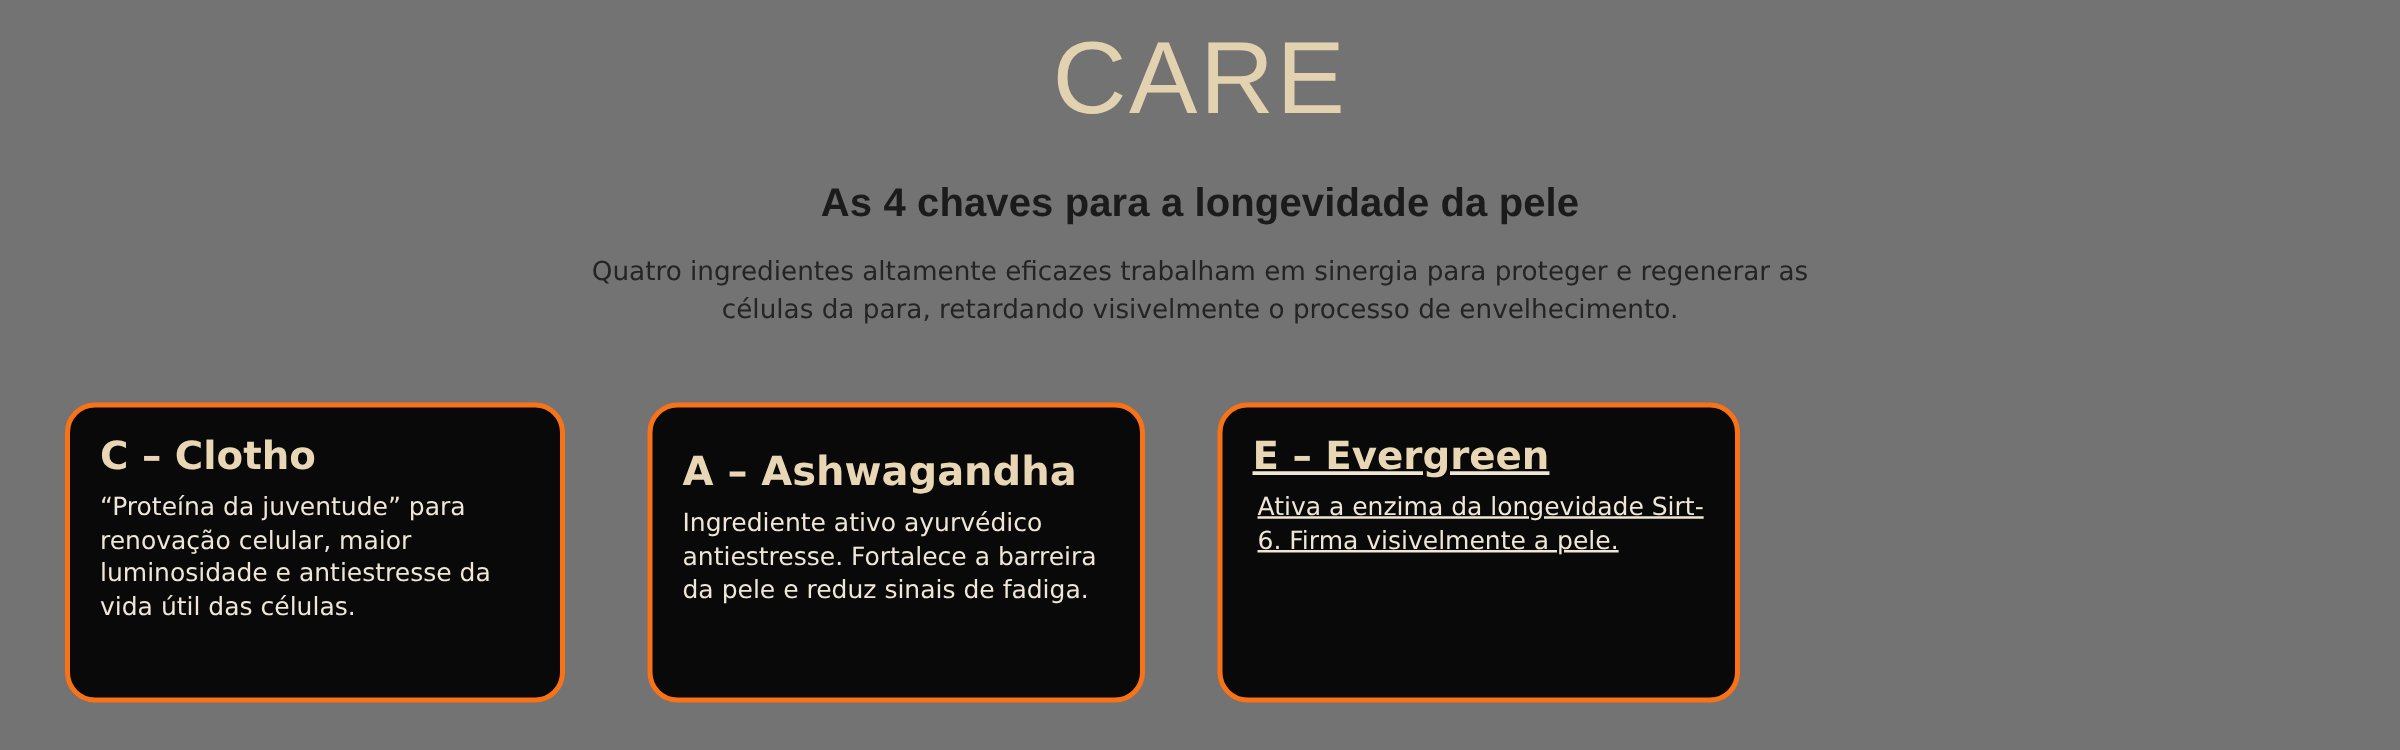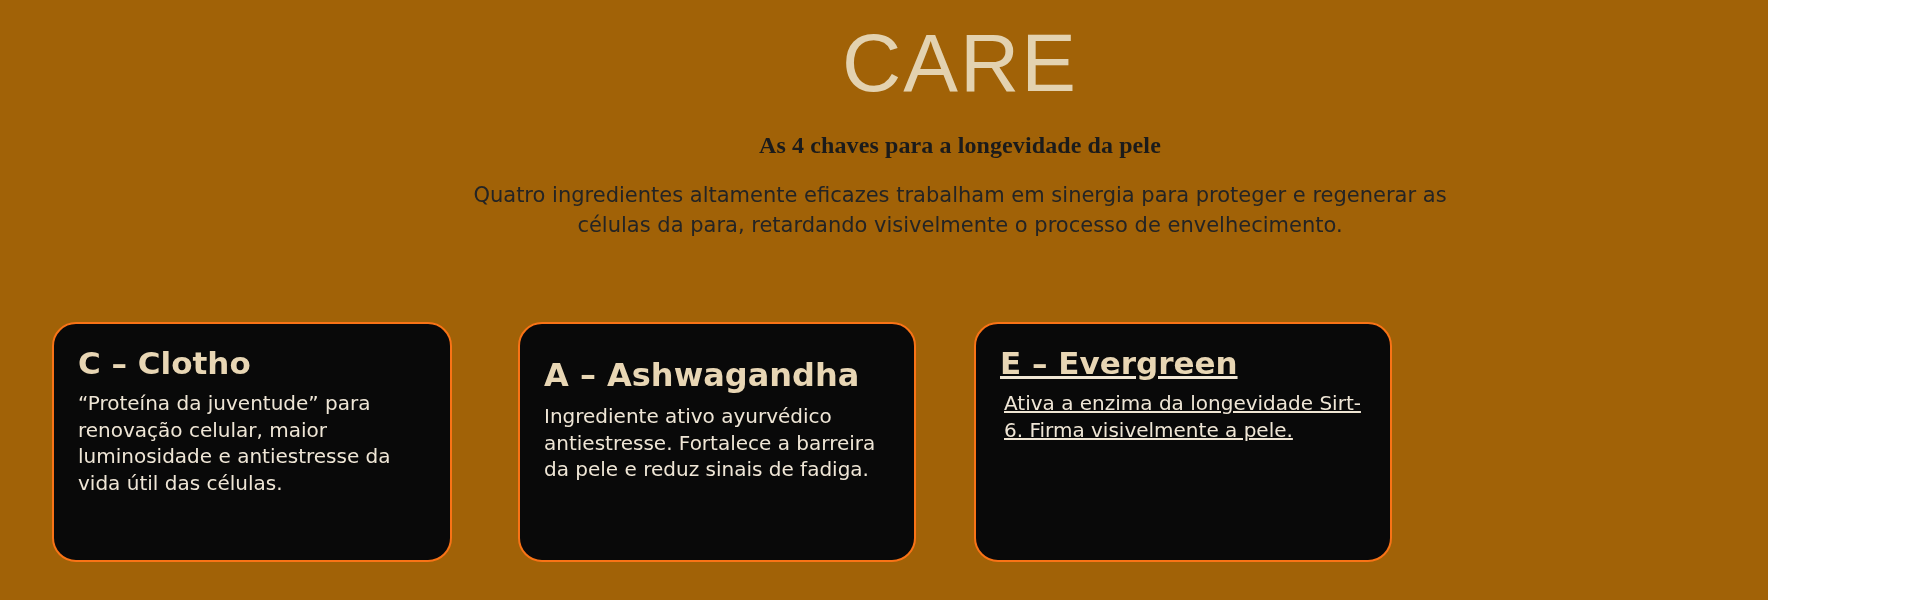--- a/index.html
+++ b/index.html
@@ -7,46 +7,46 @@
     padding: 0;
     width: 1920px;
     height: 600px;
     background: #ffffff;
     font-family: "DejaVu Sans", sans-serif;
     overflow: hidden;
   }
 
   .page {
     position: relative;
-    width: 1768px;
+    width: 1920px;
     height: 600px;
-    background: #a16207;
+    background: #737373;
     box-sizing: border-box;
   }
 
   .hero {
     width: 1920px;
     text-align: center;
     padding-top: 22px;
   }
 
   .brand-title {
     font-family: "Liberation Sans", sans-serif;
     font-size: 82px;
     line-height: 1.0;
     letter-spacing: 2px;
     color: #e3d2b0;
     font-weight: 400;
     margin: 0;
   }
 
   .subtitle {
-    margin-top: 28px;
-    font-family: Liberation Serif, serif;
-    font-size: 24px;
+    margin-top: 40px;
+    font-family: Liberation Sans, sans-serif;
+    font-size: 32px;
     font-weight: bold;
     color: #1b1b1b;
     letter-spacing: 0.1px;
   }
 
   .lede {
     margin: 22px auto 0 auto;
     width: 1420px;
     font-family: "DejaVu Sans", sans-serif;
     font-size: 21px;
@@ -61,21 +61,21 @@
     left: 52px;
     width: 1820px;
     display: flex;
     align-items: flex-start;
     gap: 0;
   }
 
   .card {
     background: #090909;
     border-radius: 24px;
-    border: 2px solid #f97316;
+    border: 4px solid #f97316;
     box-sizing: border-box;
     padding: 22px 24px 20px 24px;
     color: #f0e6d4;
     position: relative;
   }
 
   .card-title {
     font-family: "DejaVu Sans", sans-serif;
     font-weight: bold;
     font-size: 31px;

